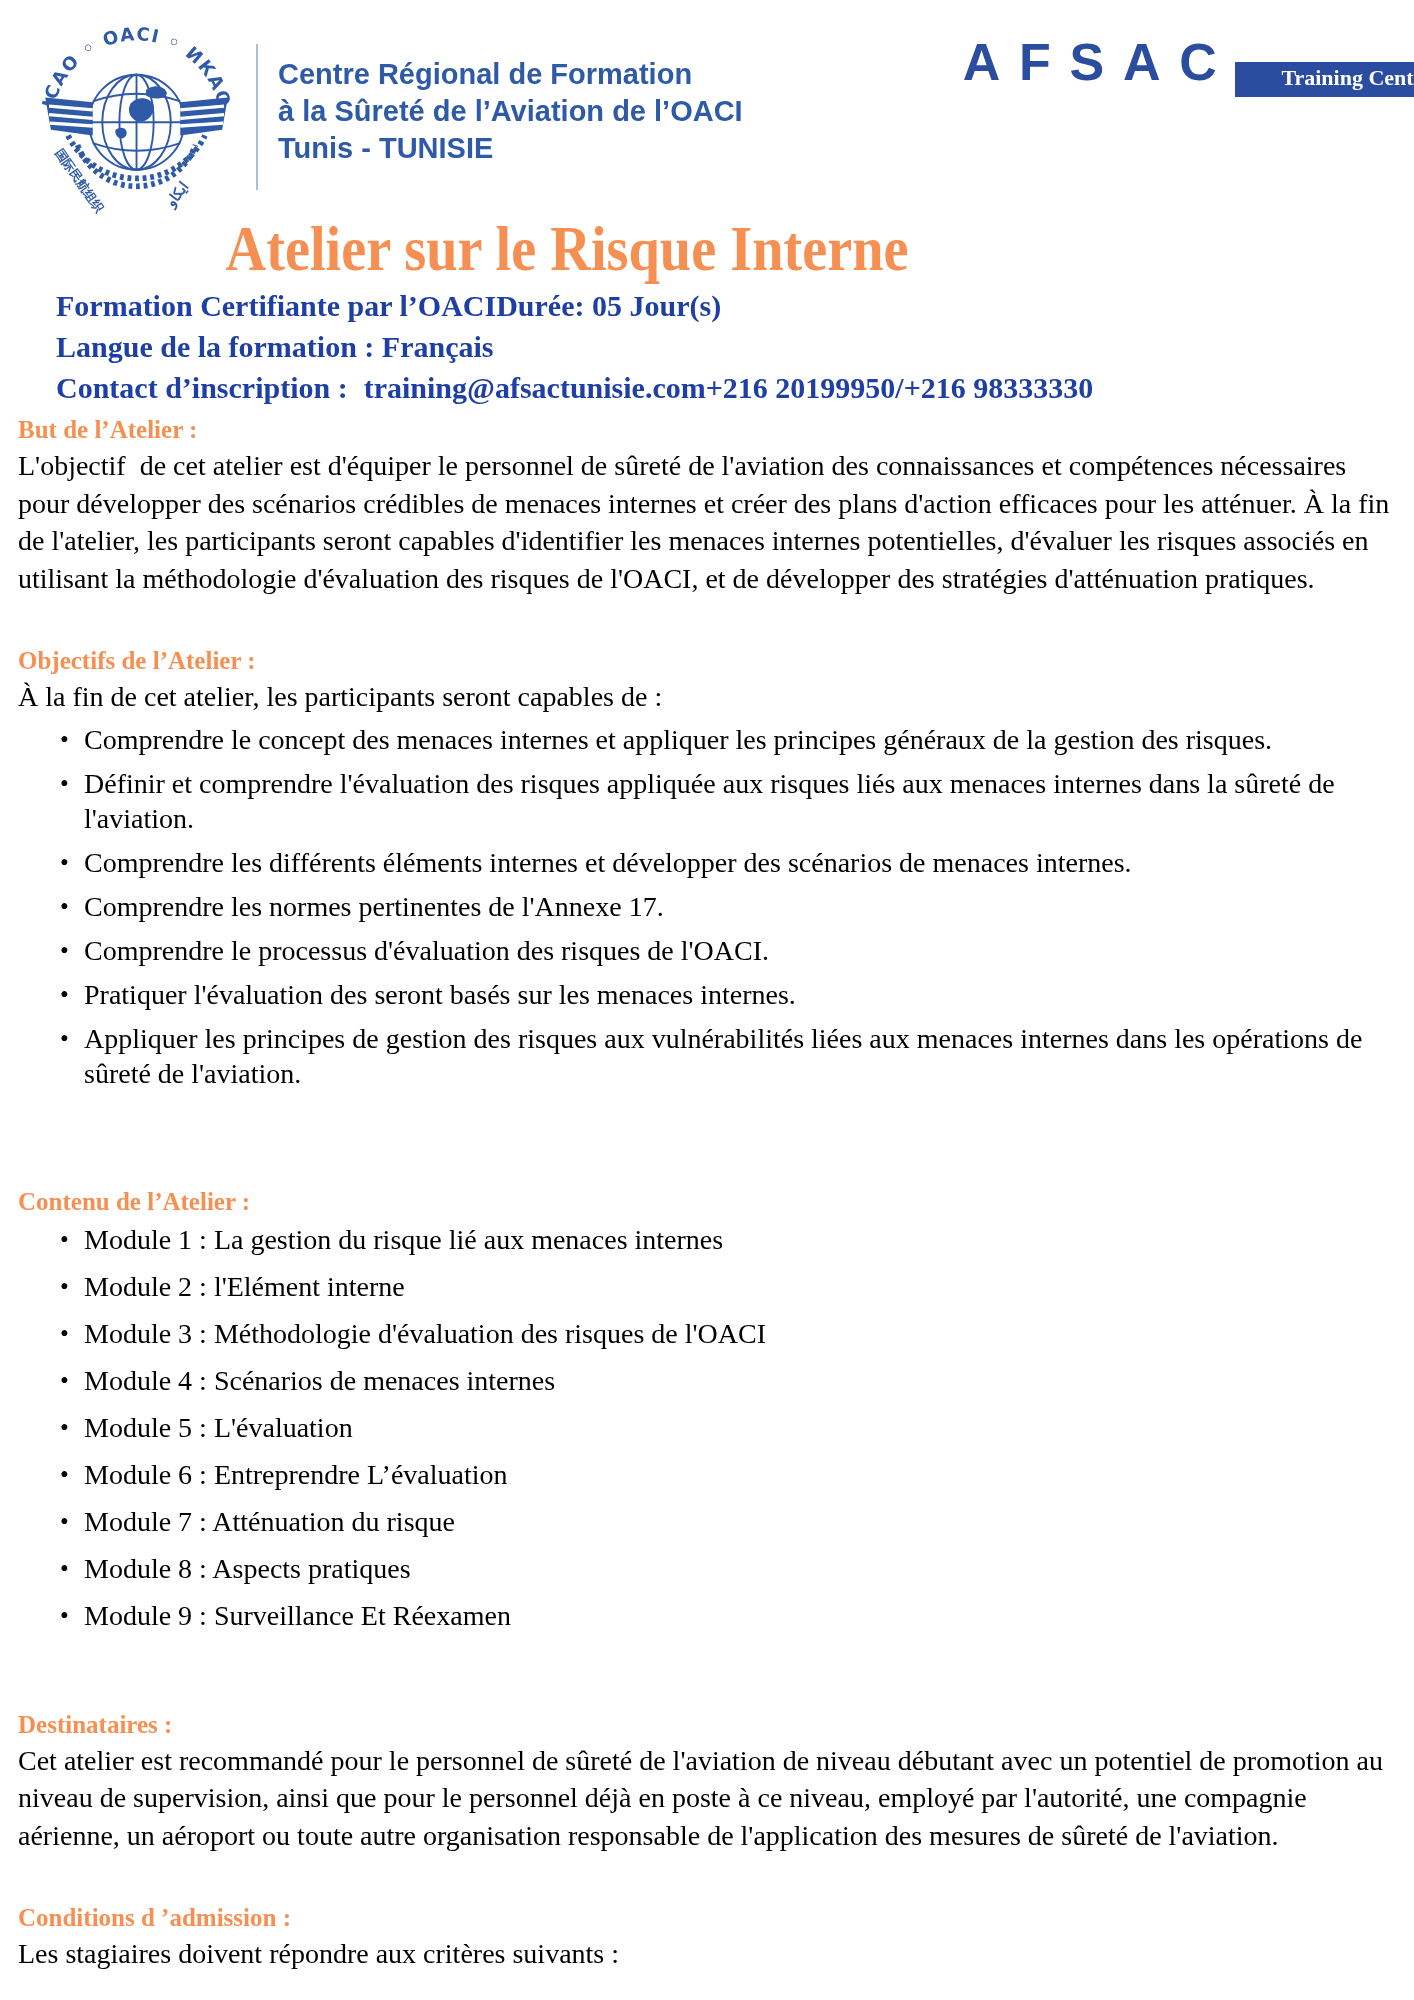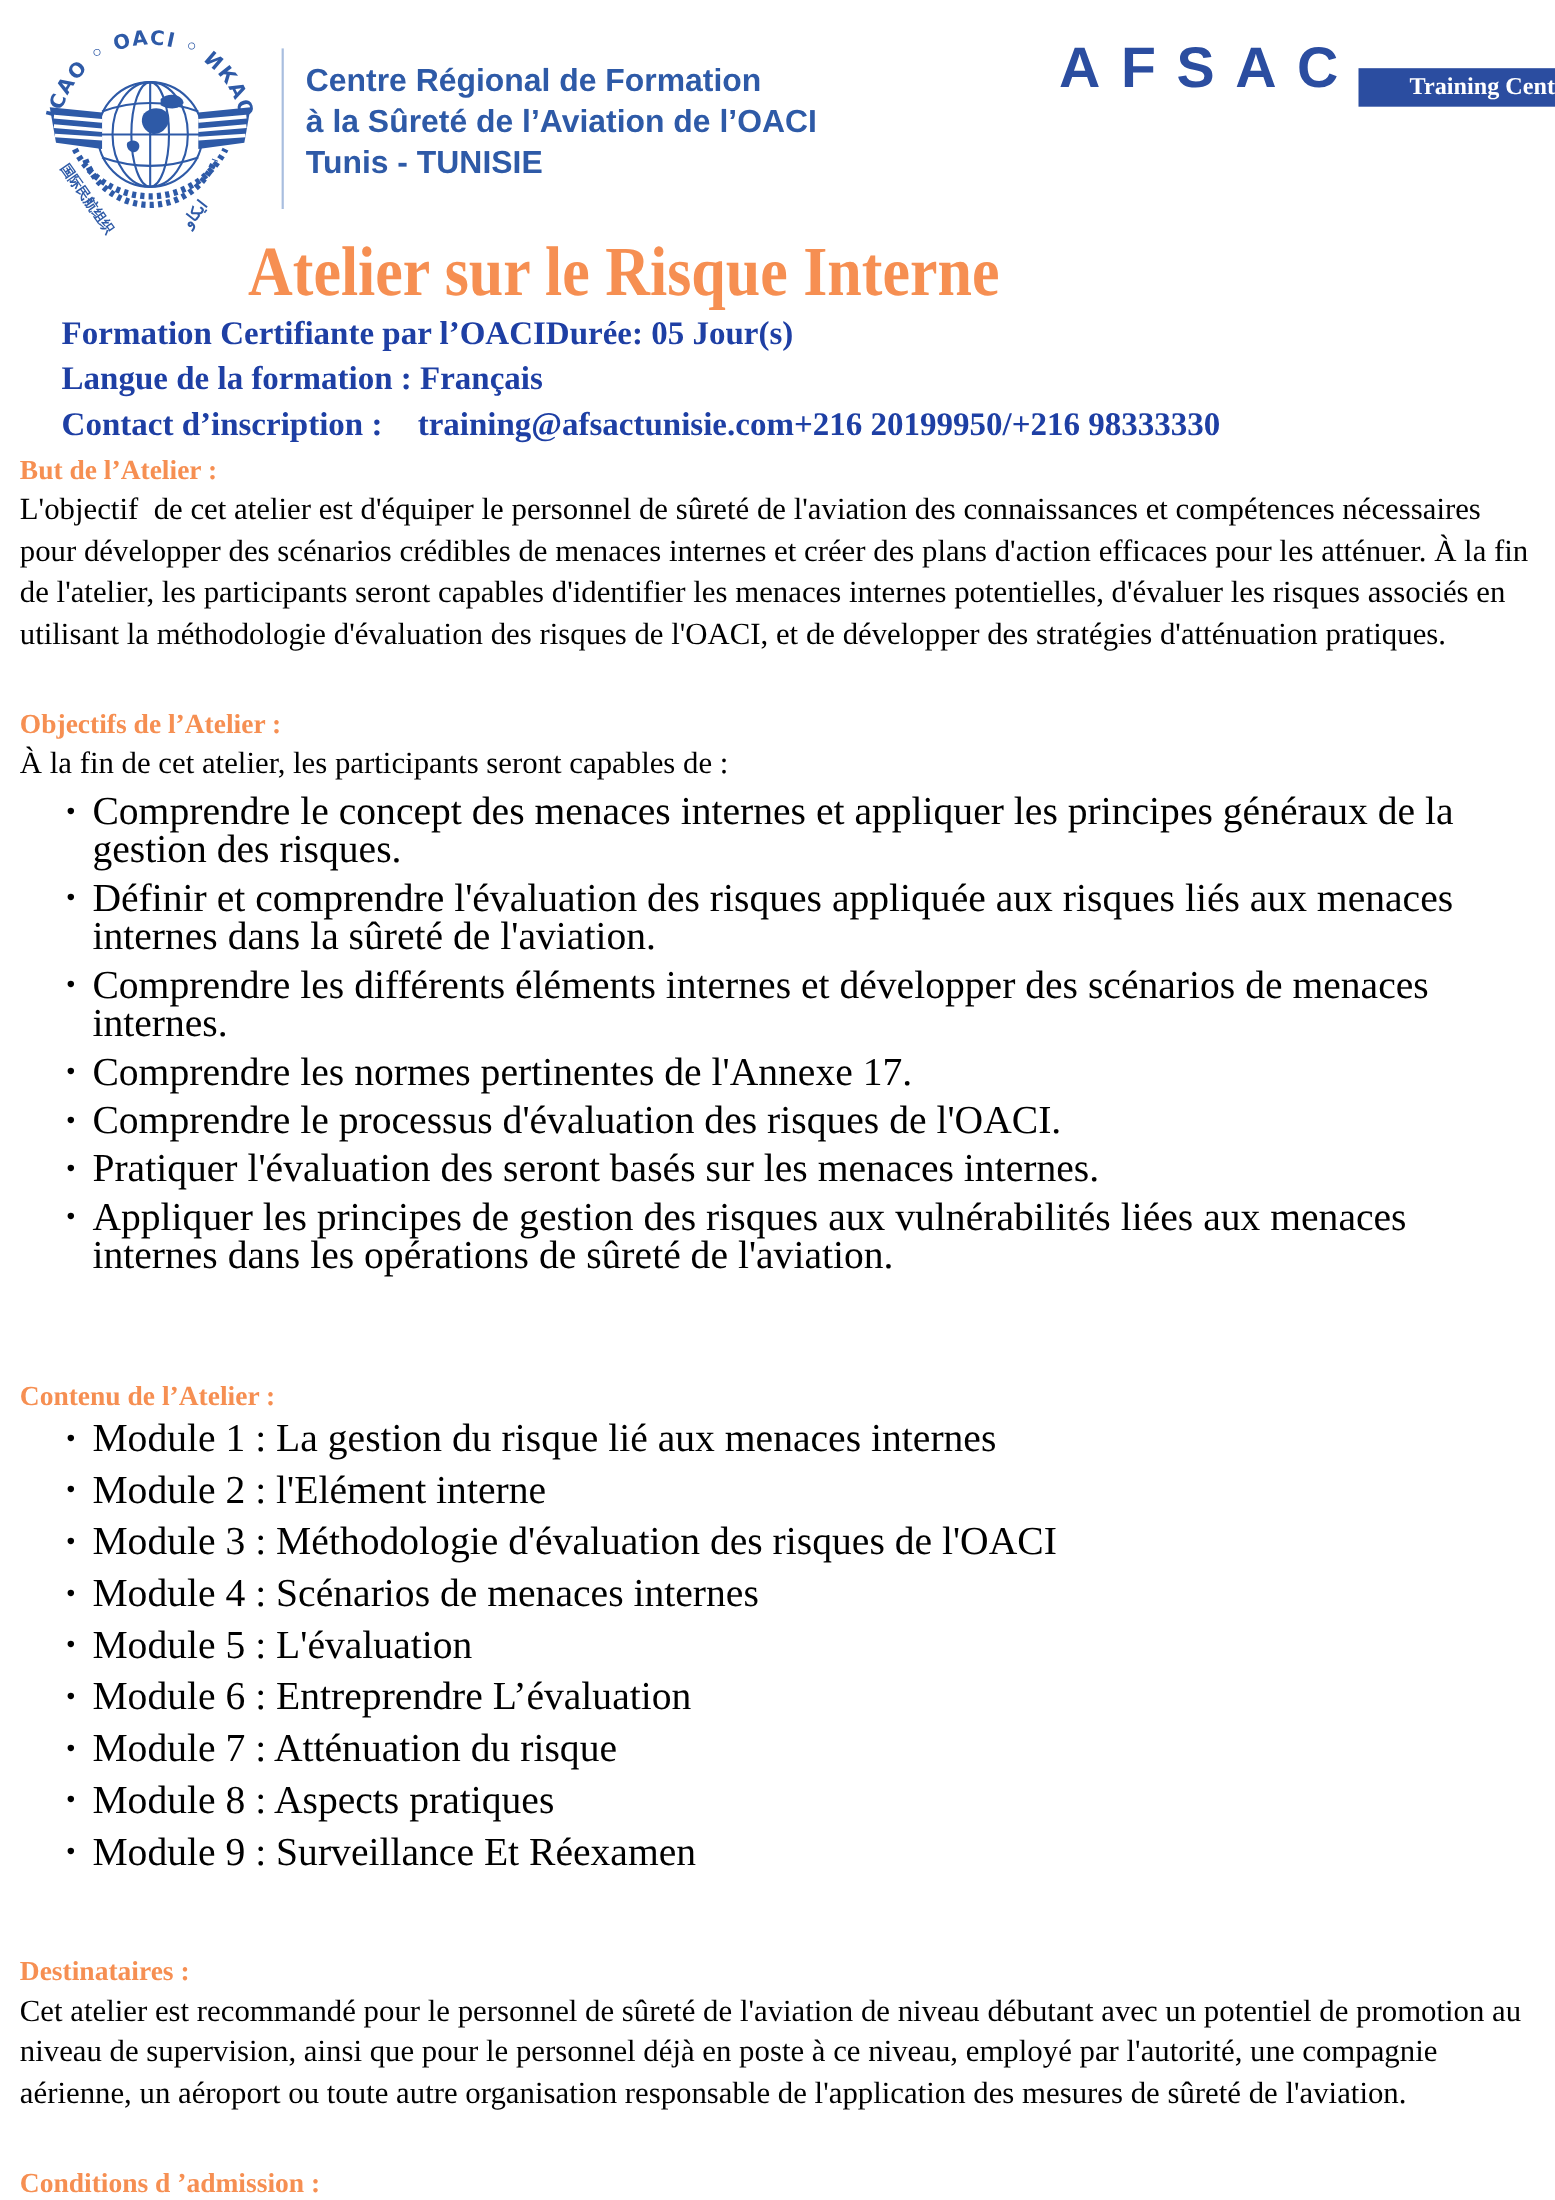--- a/index.html
+++ b/index.html
@@ -33,28 +33,28 @@
 
   
   .title {
     font-size:64px; font-weight:bold; color:var(--accent-orange,#f68f52);
     text-align:center; margin:-12px 0 0 0; line-height:1.08;
     transform:translateX(-140px) scaleX(0.88); transform-origin:center;
     white-space:nowrap;
   }
   .info { margin:2px 66px 0 56px; font-weight:bold; font-size:30px; line-height:41px; color:var(--blue-serif,#1e3fa4); }
   .info .row { display:flex; justify-content:flex-start; align-items:baseline; }
-  .contact-left { display:flex; gap:32px; align-items:baseline; }
+  .contact-left { display:flex; gap:16px; align-items:baseline; }
 
   
   section { margin:0 18px; }
   h2 { font-size:25px; line-height:1.12; color:var(--accent-orange,#f68f52); margin:0; font-weight:bold; }
   section p { font-size:28px; line-height:37.5px; margin:3px 0 0 0; }
   ul { margin:6px 0 0 0; padding:0 0 0 66px; list-style:none; }
-  li { font-size:36px; line-height:35px; margin-bottom:9px; position:relative; }
+  li { font-size:28px; line-height:35px; margin-bottom:9px; position:relative; }
   li::before { content:"\2022"; position:absolute; left:-24px; top:0; font-size:25px; }
   #sec-but { margin-top:8px; }
   #sec-objectifs { margin-top:50px; }
   #sec-contenu { margin-top:88px; }
   #sec-contenu li { margin-bottom:12px; }
   #sec-destinataires { margin-top:66px; }
   #sec-conditions { margin-top:50px; }
 </style>
 </head>
 <body>

